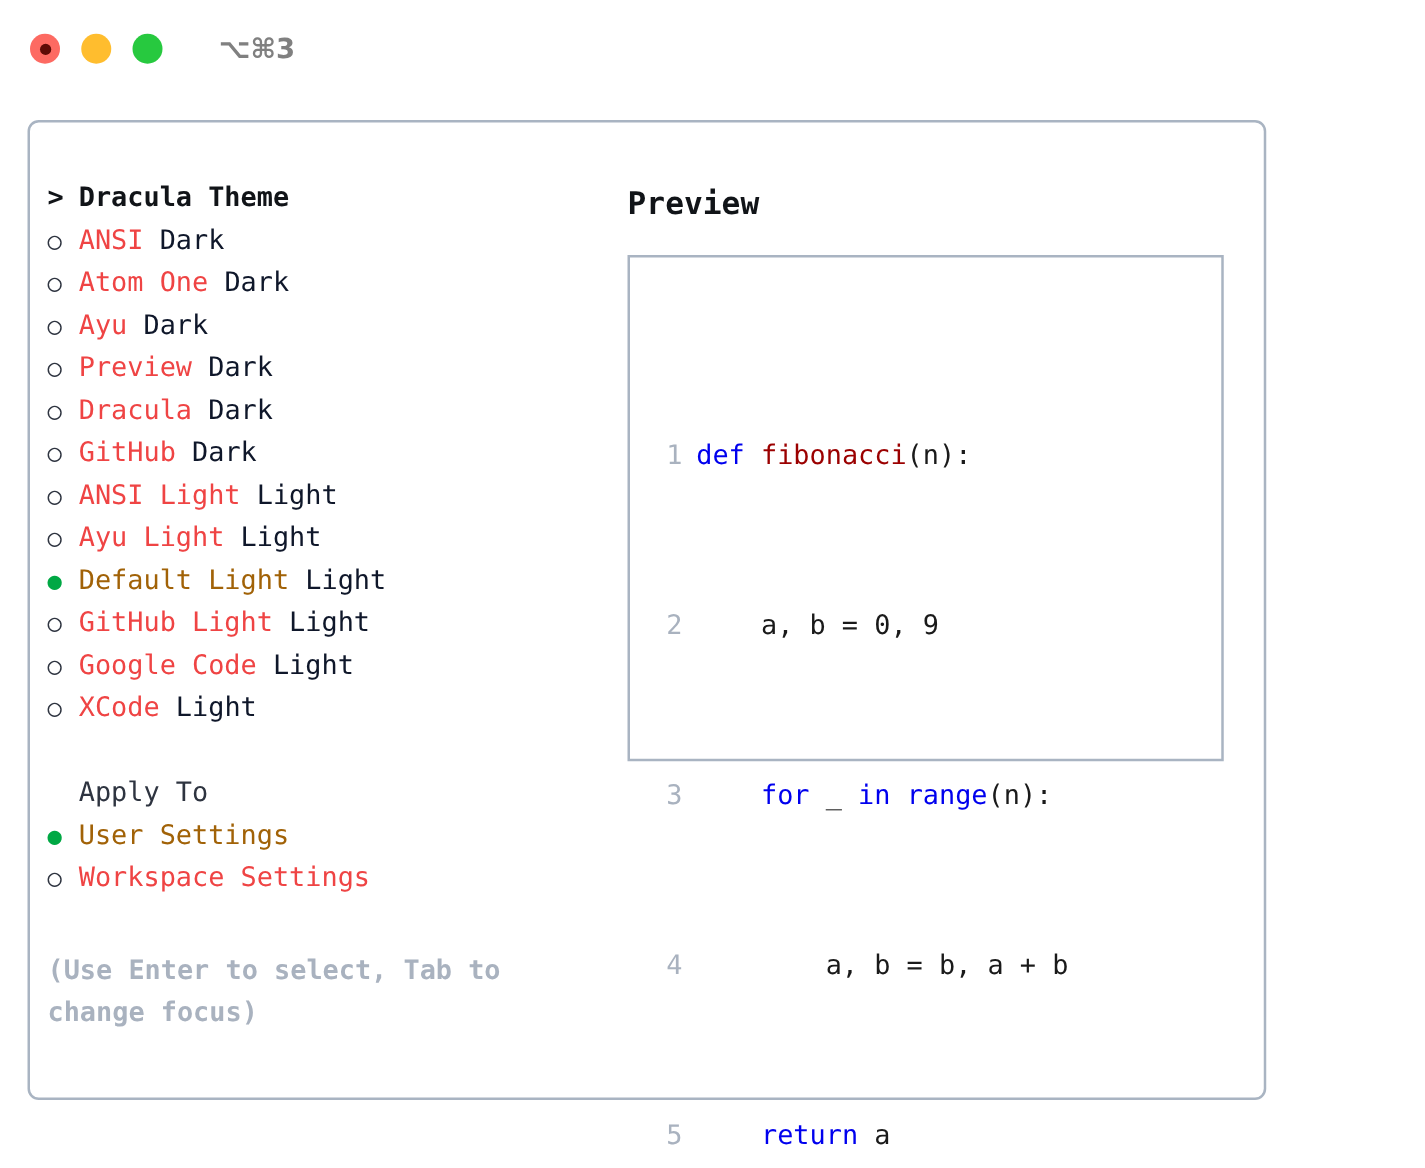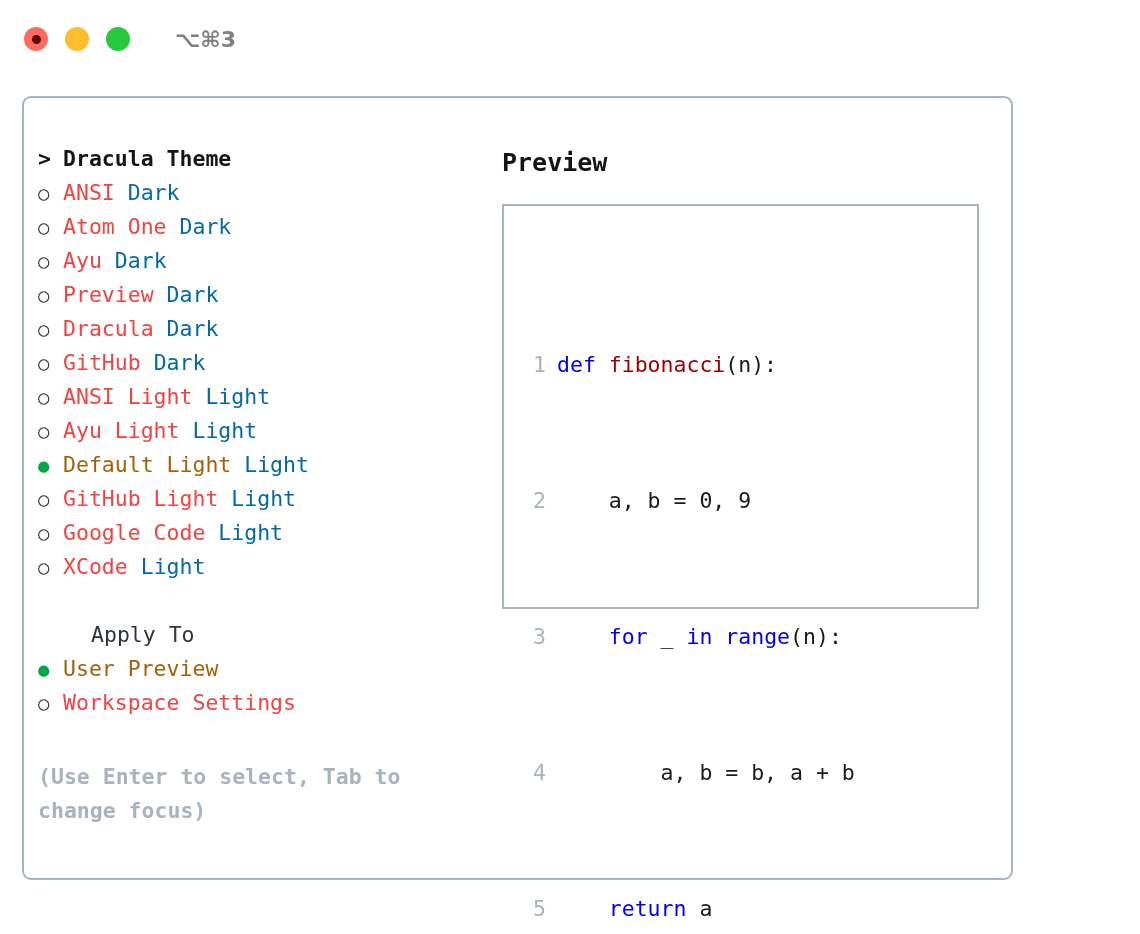--- a/index.html
+++ b/index.html
@@ -118,24 +118,23 @@
     font-weight: bold;
     color: #111418;
   }
   .row-head .marker {
     font-weight: bold;
     color: #111418;
     font-size: 21.5px;
   }
   .name { color: #ef4444; }
   .name.selected { color: #a16207; }
-  .suffix { color: #0369a1; }
+  .suffix { color: #0f172a; }
   .section-title {
     color: #2e3440;
-    margin-left: 28px;
   }
 
   .spacer-row { height: 34px; }
 
   .hint {
     position: absolute;
     left: 14px;
     top: 662px;
     width: 420px;
     font-size: 21.5px;
@@ -293,21 +292,21 @@
 
         <div class="spacer-row"></div>
 
         <div class="row">
           <span class="marker"></span>
           <span class="section-title">Apply To</span>
         </div>
 
         <div class="row">
           <span class="marker bullet-on">●</span>
-          <span class="name selected">User Preview</span>
+          <span class="name selected">User Settings</span>
         </div>
 
         <div class="row">
           <span class="marker">○</span>
           <span class="name">Workspace Settings</span>
         </div>
 
       </div>
 
       <div class="hint">(Use Enter to select, Tab to change focus)</div>

